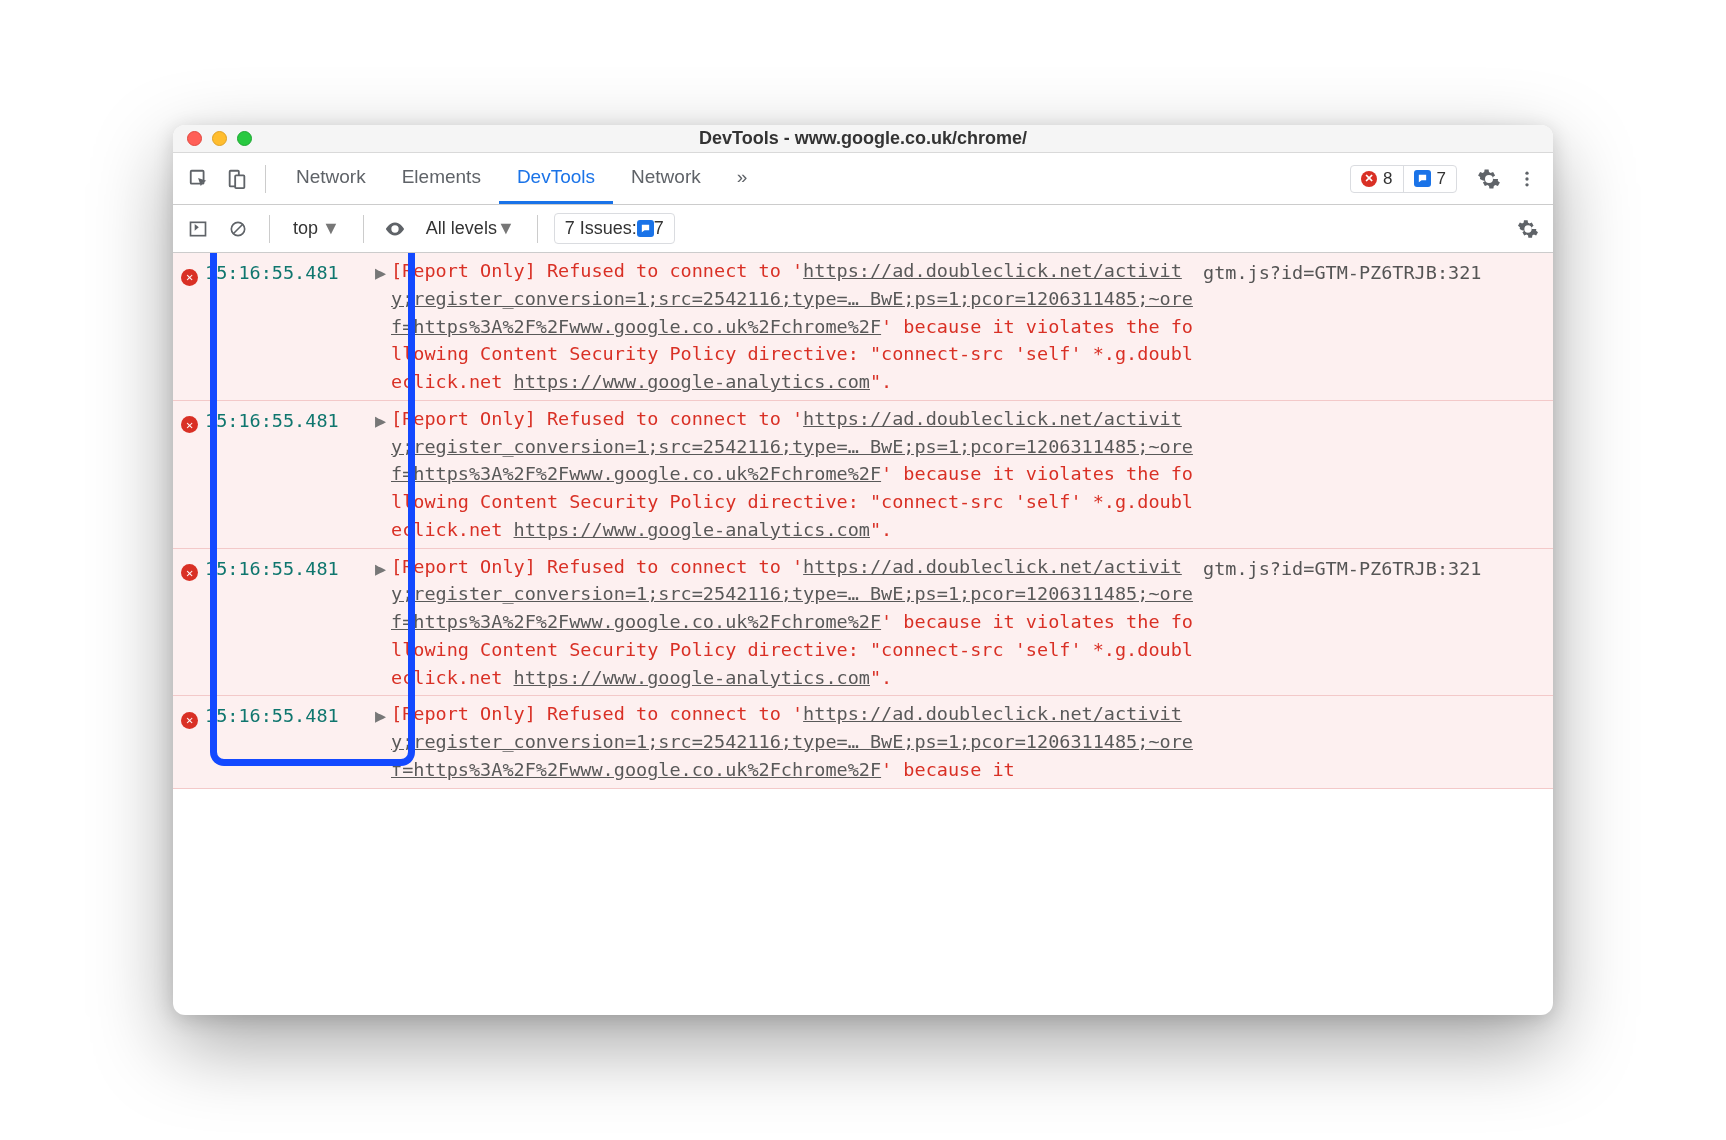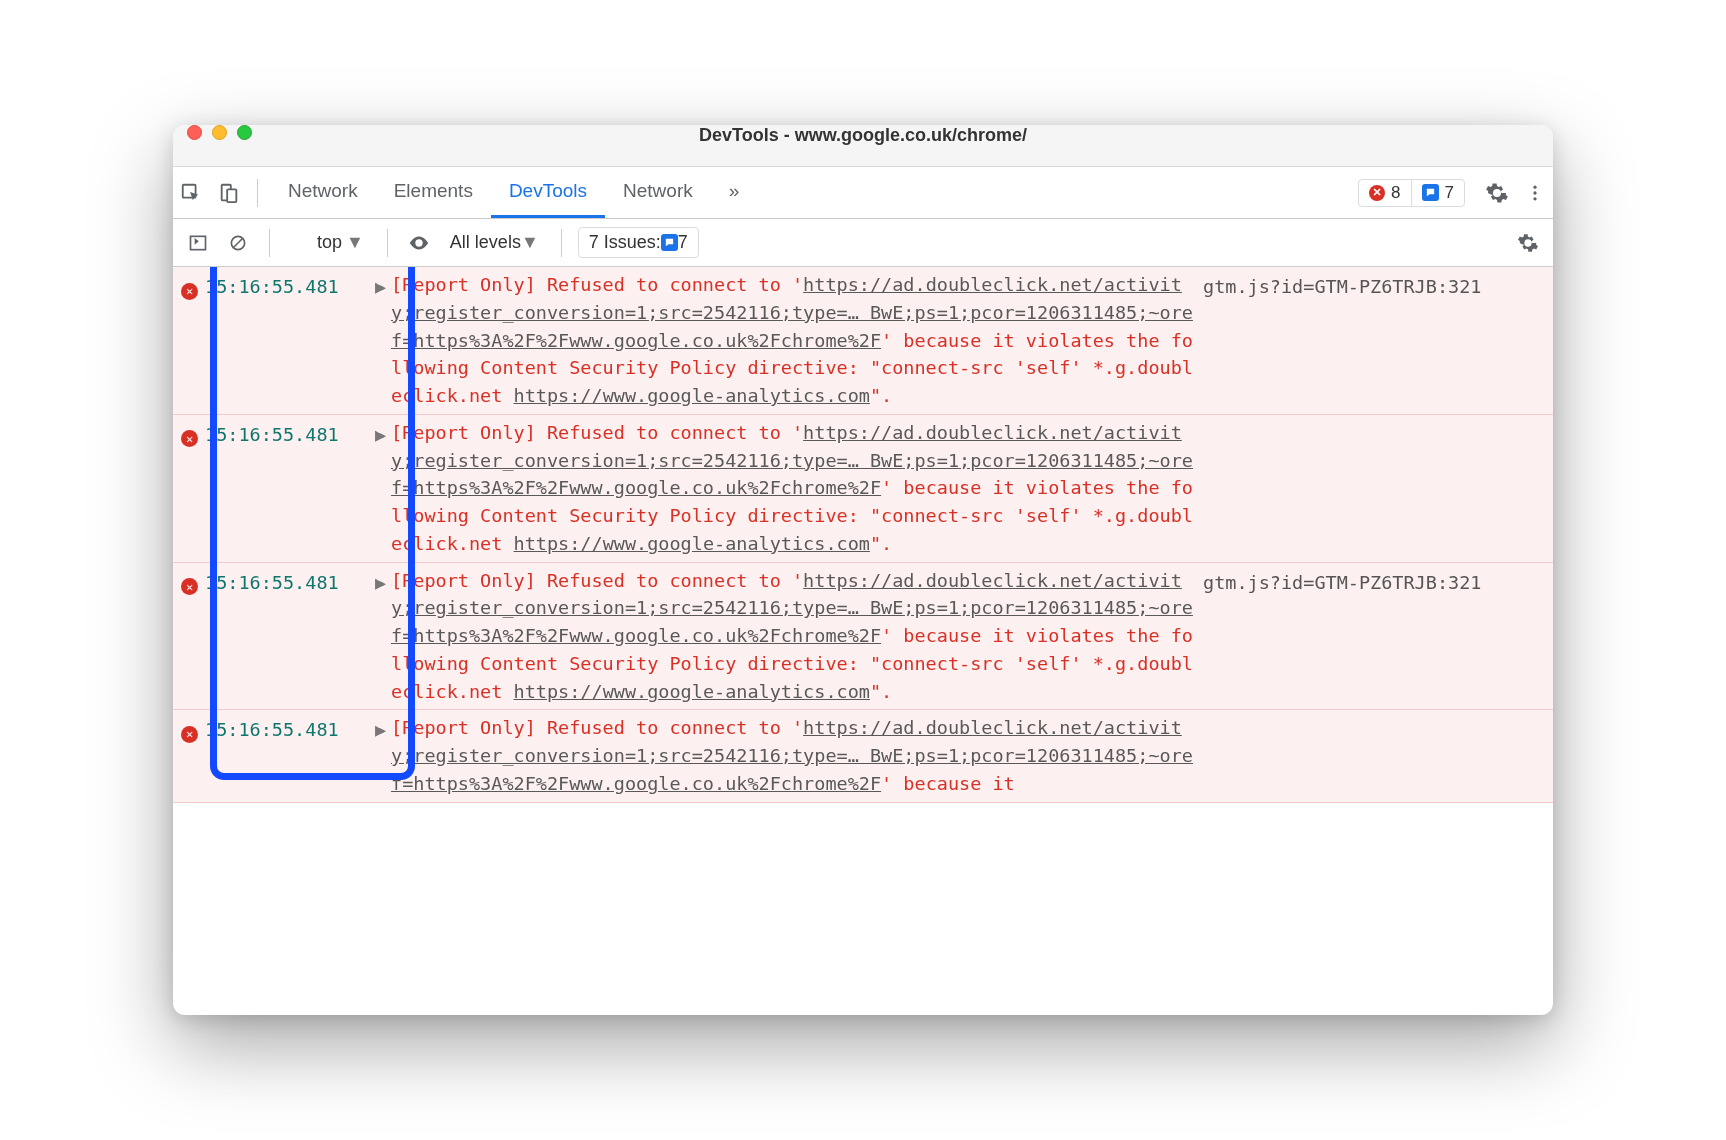--- a/index.html
+++ b/index.html
@@ -17,41 +17,42 @@
     height: 890px;
     background: #fff;
     border-radius: 12px;
     box-shadow: 0 30px 80px rgba(0,0,0,0.35), 0 4px 20px rgba(0,0,0,0.15);
     overflow: hidden;
     display: flex;
     flex-direction: column;
     position: relative;
   }
   .titlebar {
-    height: 42px;
+    height: 28px;
     background: #f5f5f5;
     border-bottom: 1px solid #d9d9d9;
     display: flex;
+    align-items: center;
     padding: 0 14px;
     flex-shrink: 0;
   }
   .traffic { display: flex; gap: 10px; }
   .dot { width: 15px; height: 15px; border-radius: 50%; }
   .dot.red { background: #ff5f57; border: 1px solid #e1483f; }
   .dot.yellow { background: #ffbd2e; border: 1px solid #dfa023; }
   .dot.green { background: #28c940; border: 1px solid #1fa633; }
   .title { flex: 1; text-align: center; font-size: 18px; color: #333; font-weight: 600; }
   .title-spacer { width: 65px; }
 
   .tabbar {
     height: 52px;
     border-bottom: 1px solid #ccc;
     display: flex;
     align-items: center;
-    padding: 0 2px;
+    padding: 0 10px;
     gap: 6px;
     flex-shrink: 0;
   }
   .tabbar .iconbtn {
     width: 32px; height: 32px; display: flex; align-items: center; justify-content: center;
     color: #5f6368; cursor: pointer;
   }
   .vsep { width: 1px; height: 28px; background: #ccc; margin: 0 6px; }
   .tabs { display: flex; align-items: stretch; height: 100%; }
   .tab {
@@ -71,21 +72,21 @@
   .group-badges .cell + .cell { border-left:1px solid #dadce0; }
 
   .toolbar2 {
     height: 48px;
     border-bottom: 1px solid #ccc;
     display: flex; align-items: center;
     padding: 0 10px; gap: 10px;
     flex-shrink: 0;
   }
   .toolbar2 .iconbtn { width:30px; height:30px; display:flex; align-items:center; justify-content:center; color:#5f6368; cursor:pointer; }
-  .ctx-select { font-size:18px; color:#333; padding: 2px 6px; cursor:pointer; display:flex; align-items:center; gap:4px; border:1px solid transparent;margin-left:24px; }
+  .ctx-select { font-size:18px; color:#333; padding: 2px 6px; cursor:pointer; display:flex; align-items:center; gap:4px; border:1px solid transparent; }
   .filter-input {
     width: 520px; height: 34px; border: 1px solid #dadce0; border-radius: 3px;
     padding: 0 10px; font-size: 18px; color: #333; outline: none;
   }
   .levels { font-size:18px; color:#333; display:flex; align-items:center; cursor:pointer; padding:0 6px; }
   .issues-btn {
     border:1px solid #dadce0; border-radius:4px; padding:4px 10px;
     display:flex; align-items:center; font-size:18px; color:#333; cursor:pointer;
   }
 

